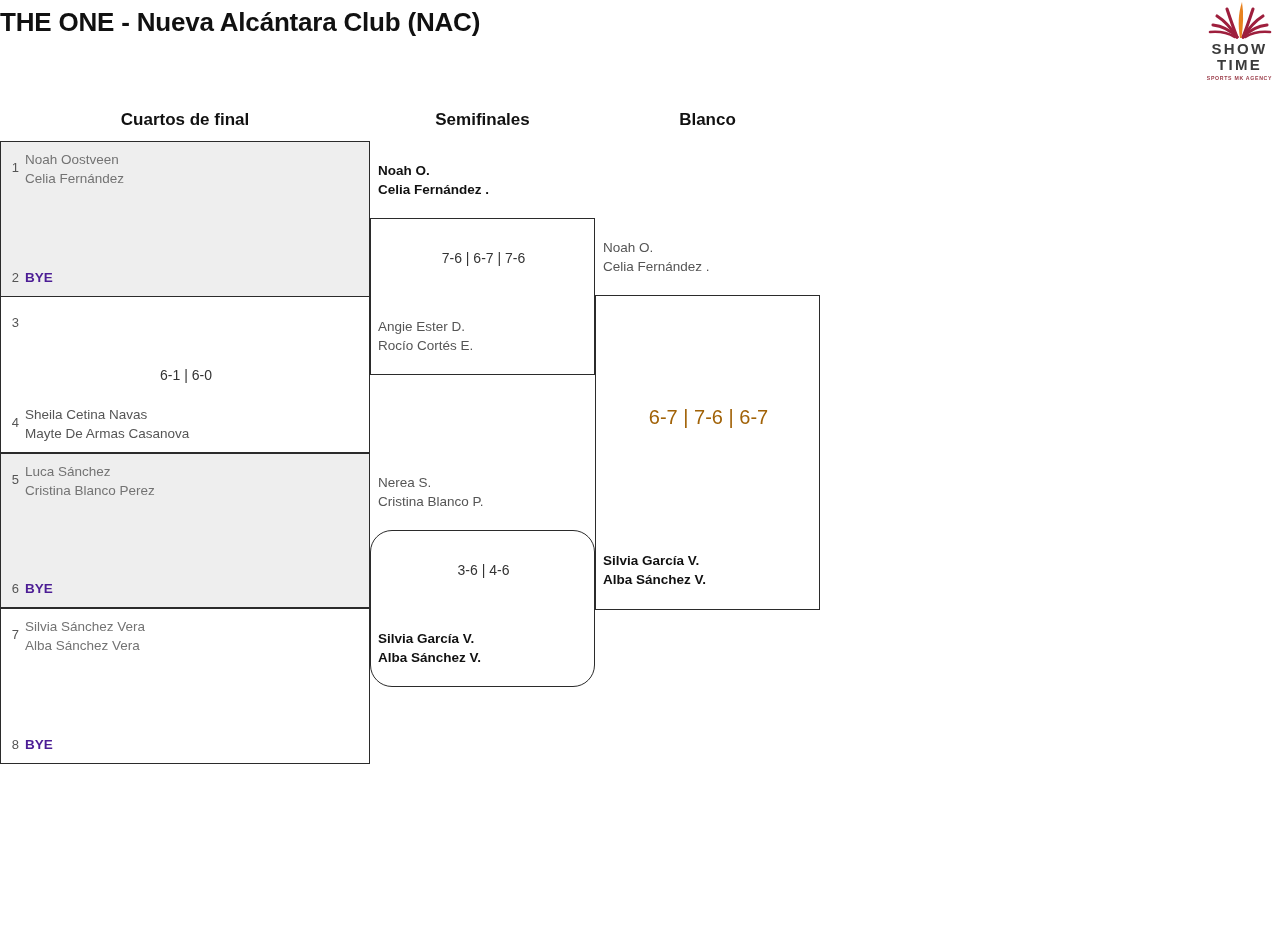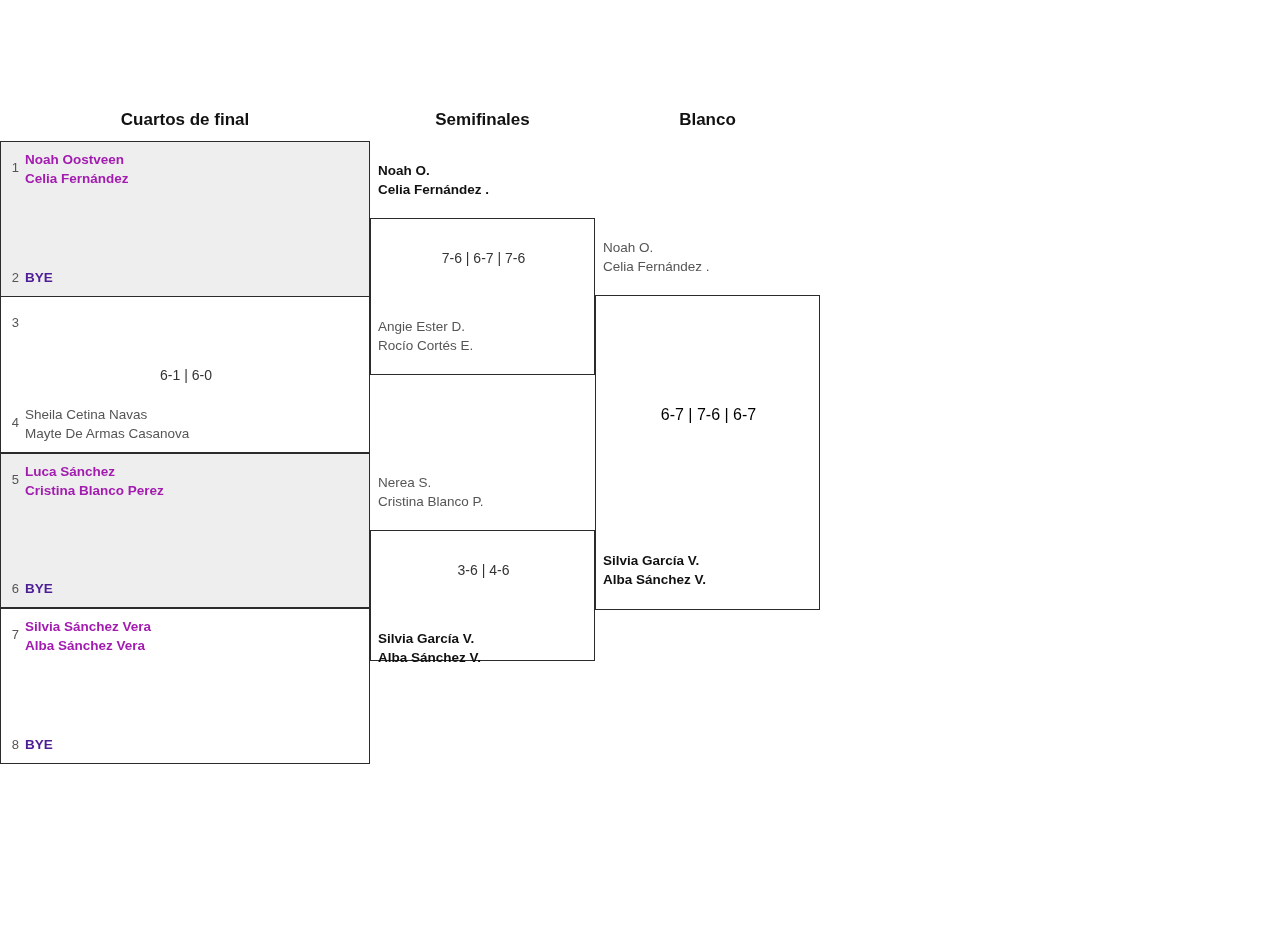--- a/index.html
+++ b/index.html
@@ -103,21 +103,21 @@
     line-height: 18px;
     padding-top: 8px;
   }
   .seed.single { padding-top: 0px; }
 
   .pair {
     font-size: 13.5px;
     line-height: 18.5px;
     color: #555555;
   }
-  .pair.winner { color: #a21caf; font-weight: bold; }
+  .pair.winner { color: #737373; font-weight: normal; }
   .pair .p { display: block; white-space: nowrap; }
   .pair.bye { line-height: 18px; color: #4c1d95; font-weight: bold; }
 
   .qf-score {
     position: absolute;
     left: 0; width: 370px;
     text-align: center;
     font-size: 14px;
     color: #333333;
     white-space: nowrap;
@@ -165,33 +165,54 @@
     line-height: 18.5px;
     color: #555555;
     white-space: nowrap;
   }
   .fin-label.winner { color: #111111; font-weight: bold; }
   .fin-label .p { display: block; }
   .fin-score {
     position: absolute;
     left: 0; width: 225px;
     text-align: center;
-    font-size: 16px;
-    color: #000000;
+    font-size: 20px;
+    color: #a16207;
     white-space: nowrap;
   }
 </style>
 </head>
 <body>
 
 <div id="root">
 
   <div class="title-block">
+    <span class="title-line">THE ONE - Nueva Alcántara Club (NAC)</span>
   </div>
 
+  <div class="logo">
+    <svg class="logo-burst" viewBox="0 0 72 40">
+      <g fill="none" stroke="#9e1f3d" stroke-width="3.1" stroke-linecap="round">
+        <path d="M33 37 C26 30 18 26 9 25"></path>
+        <path d="M33 37 C27 28 21 21 13 16"></path>
+        <path d="M33 37 C29 27 26 18 23 9"></path>
+        <path d="M39 37 C46 30 54 26 63 25"></path>
+        <path d="M39 37 C45 28 51 21 59 16"></path>
+        <path d="M39 37 C43 27 46 18 49 9"></path>
+      </g>
+      <g fill="none" stroke="#9e1f3d" stroke-width="2.6" stroke-linecap="round">
+        <path d="M31 37 C24 33 15 31 6 32"></path>
+        <path d="M41 37 C48 33 57 31 66 32"></path>
+      </g>
+      <path d="M36 38 C34 26 34 14 38 2 C40 14 39 26 37.5 38 Z" fill="#e8821e"></path>
+    </svg>
+    <span class="logo-word">SHOW</span>
+    <span class="logo-word second">TIME</span>
+    <span class="logo-tag">SPORTS MK AGENCY</span>
+  </div>
 
   <div class="round-head" id="head-qf">Cuartos de final</div>
   <div class="round-head" id="head-sf">Semifinales</div>
   <div class="round-head" id="head-fin">Blanco</div>
 
   <div class="bracket">
 
     <div class="qf-match shaded" style="top:141px; height:156px;">
       <div class="slot top">
         <span class="seed">1</span>
@@ -262,21 +283,21 @@
         <span class="p">Noah O.</span>
         <span class="p">Celia Fernández .</span>
       </div>
       <div class="sf-score" style="top:31px;">7-6 | 6-7 | 7-6</div>
       <div class="sf-label" style="top:99px;">
         <span class="p">Angie Ester D.</span>
         <span class="p">Rocío Cortés E.</span>
       </div>
     </div>
 
-    <div class="sf-box" style="top:530px; height:131px;">
+    <div class="sf-box" style="top:530px; height:157px;border-radius:22px;">
       <div class="sf-label" style="top:-57px;">
         <span class="p">Nerea S.</span>
         <span class="p">Cristina Blanco P.</span>
       </div>
       <div class="sf-score" style="top:31px;">3-6 | 4-6</div>
       <div class="sf-label winner" style="top:99px;">
         <span class="p">Silvia García V.</span>
         <span class="p">Alba Sánchez V.</span>
       </div>
     </div>

